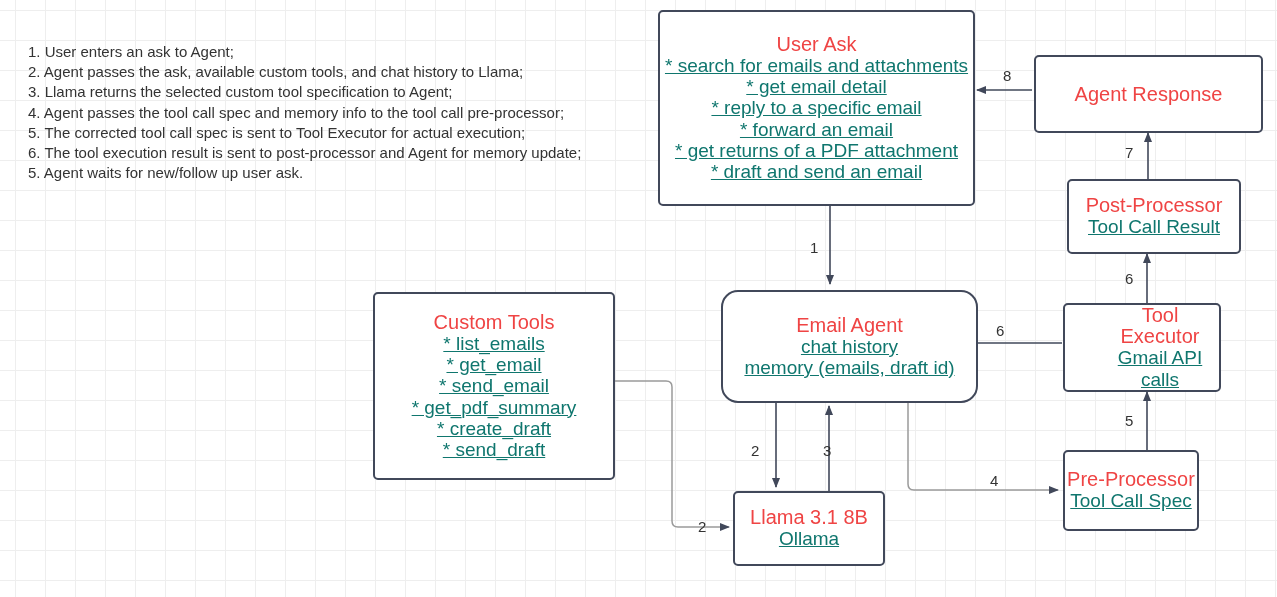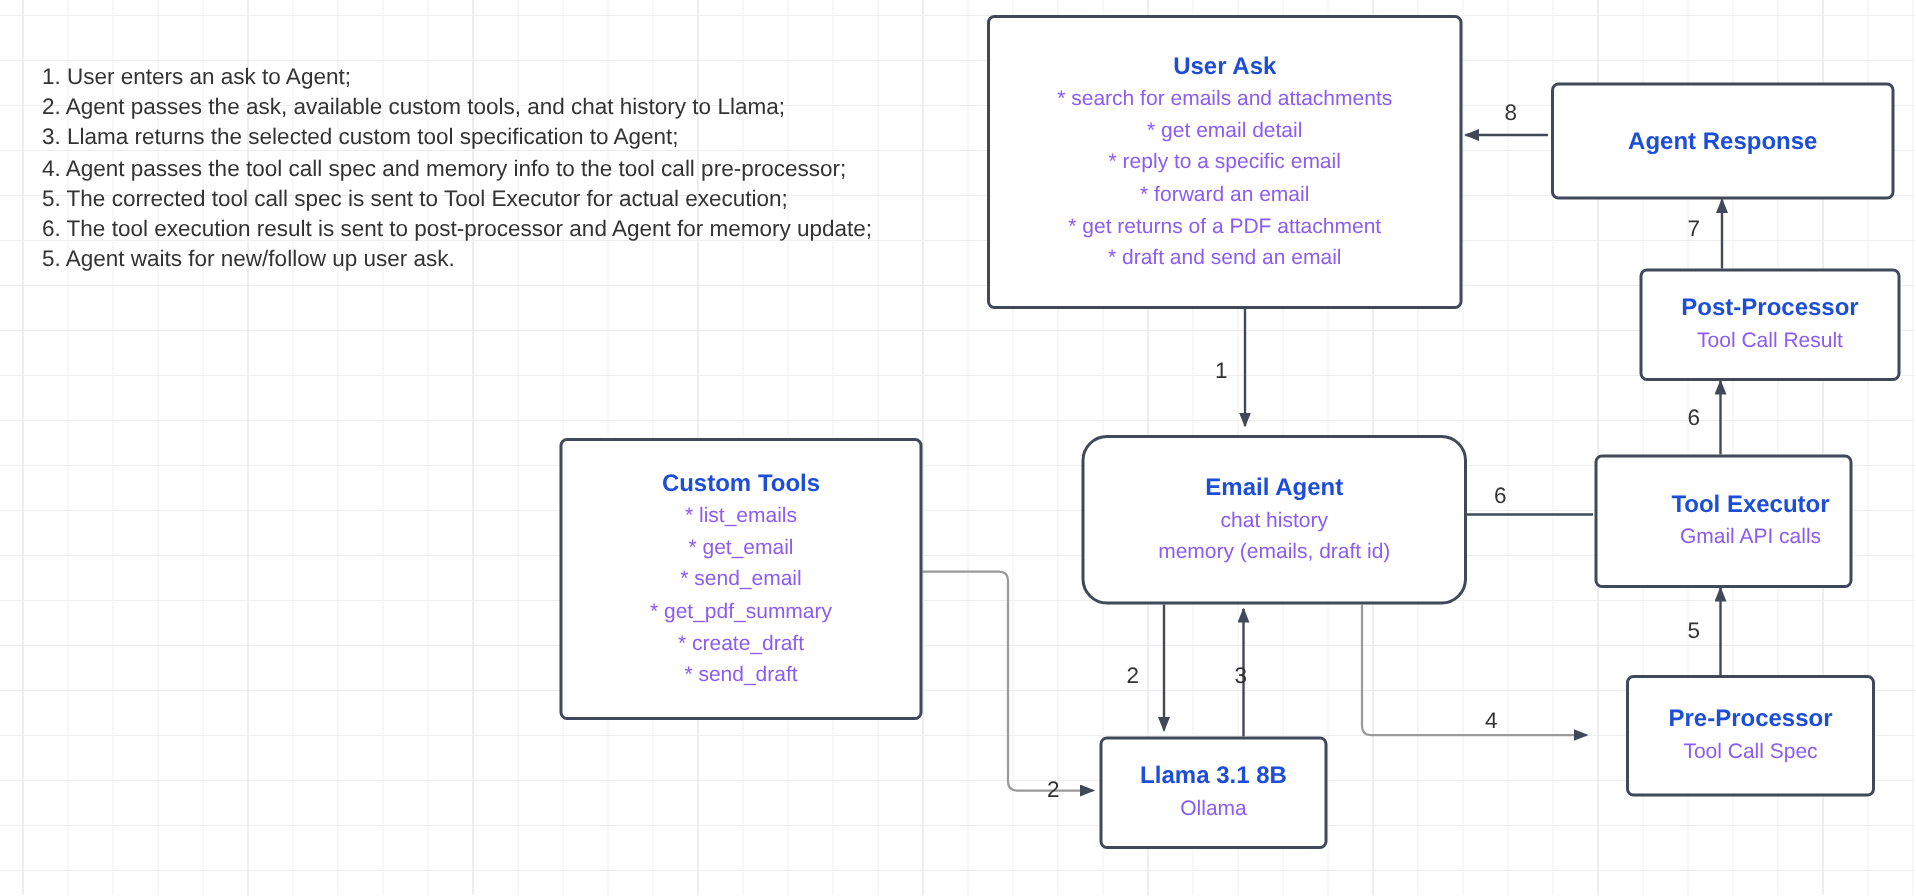--- a/index.html
+++ b/index.html
@@ -47,29 +47,30 @@
     border: 2px solid #41485a;
     border-radius: 5px;
     display: flex;
     flex-direction: column;
     align-items: center;
     justify-content: center;
     color: #1a1a1a;
     text-align: center;
   }
   .node .title {
-    font-weight: bold;
-    font-size: 16px;
+    font-weight: normal;
+    font-size: 20px;
     line-height: 21px;
-    color: #1d4ed8;
+    color: #ef4444;
   }
   .node .sub {
-    font-size: 14px;
+    font-size: 19px;
     line-height: 21.3px;
-    color: #8b5cf6;
+    color: #0f766e;
+    text-decoration: underline;
   }
   .edge-label {
     position: absolute;
     font-size: 15px;
     color: #333333;
     line-height: 15px;
     white-space: nowrap;
   }
 </style>
 </head>
@@ -145,31 +146,31 @@
     <div class="sub">* reply to a specific email</div>
     <div class="sub">* forward an email</div>
     <div class="sub">* get returns of a PDF attachment</div>
     <div class="sub">* draft and send an email</div>
   </div>
 
   <div class="node" style="left:1034px; top:55px; width:229px; height:78px;">
     <div class="title">Agent Response</div>
   </div>
 
-  <div class="node" style="left:1093px; top:179px; width:174px; height:75px;">
+  <div class="node" style="left:1067px; top:179px; width:174px; height:75px;">
     <div class="title">Post-Processor</div>
     <div class="sub">Tool Call Result</div>
   </div>
 
-  <div class="node" style="left:1063px; top:303px; width:172px; height:89px;padding-left:36px;">
+  <div class="node" style="left:1063px; top:303px; width:158px; height:89px;padding-left:36px;">
     <div class="title">Tool Executor</div>
     <div class="sub">Gmail API calls</div>
   </div>
 
-  <div class="node" style="left:1063px; top:450px; width:166px; height:81px;margin-left:21px;">
+  <div class="node" style="left:1063px; top:450px; width:136px; height:81px;">
     <div class="title">Pre-Processor</div>
     <div class="sub">Tool Call Spec</div>
   </div>
 
   <div class="node" style="left:373px; top:292px; width:242px; height:188px;">
     <div class="title">Custom Tools</div>
     <div class="sub">* list_emails</div>
     <div class="sub">* get_email</div>
     <div class="sub">* send_email</div>
     <div class="sub">* get_pdf_summary</div>

